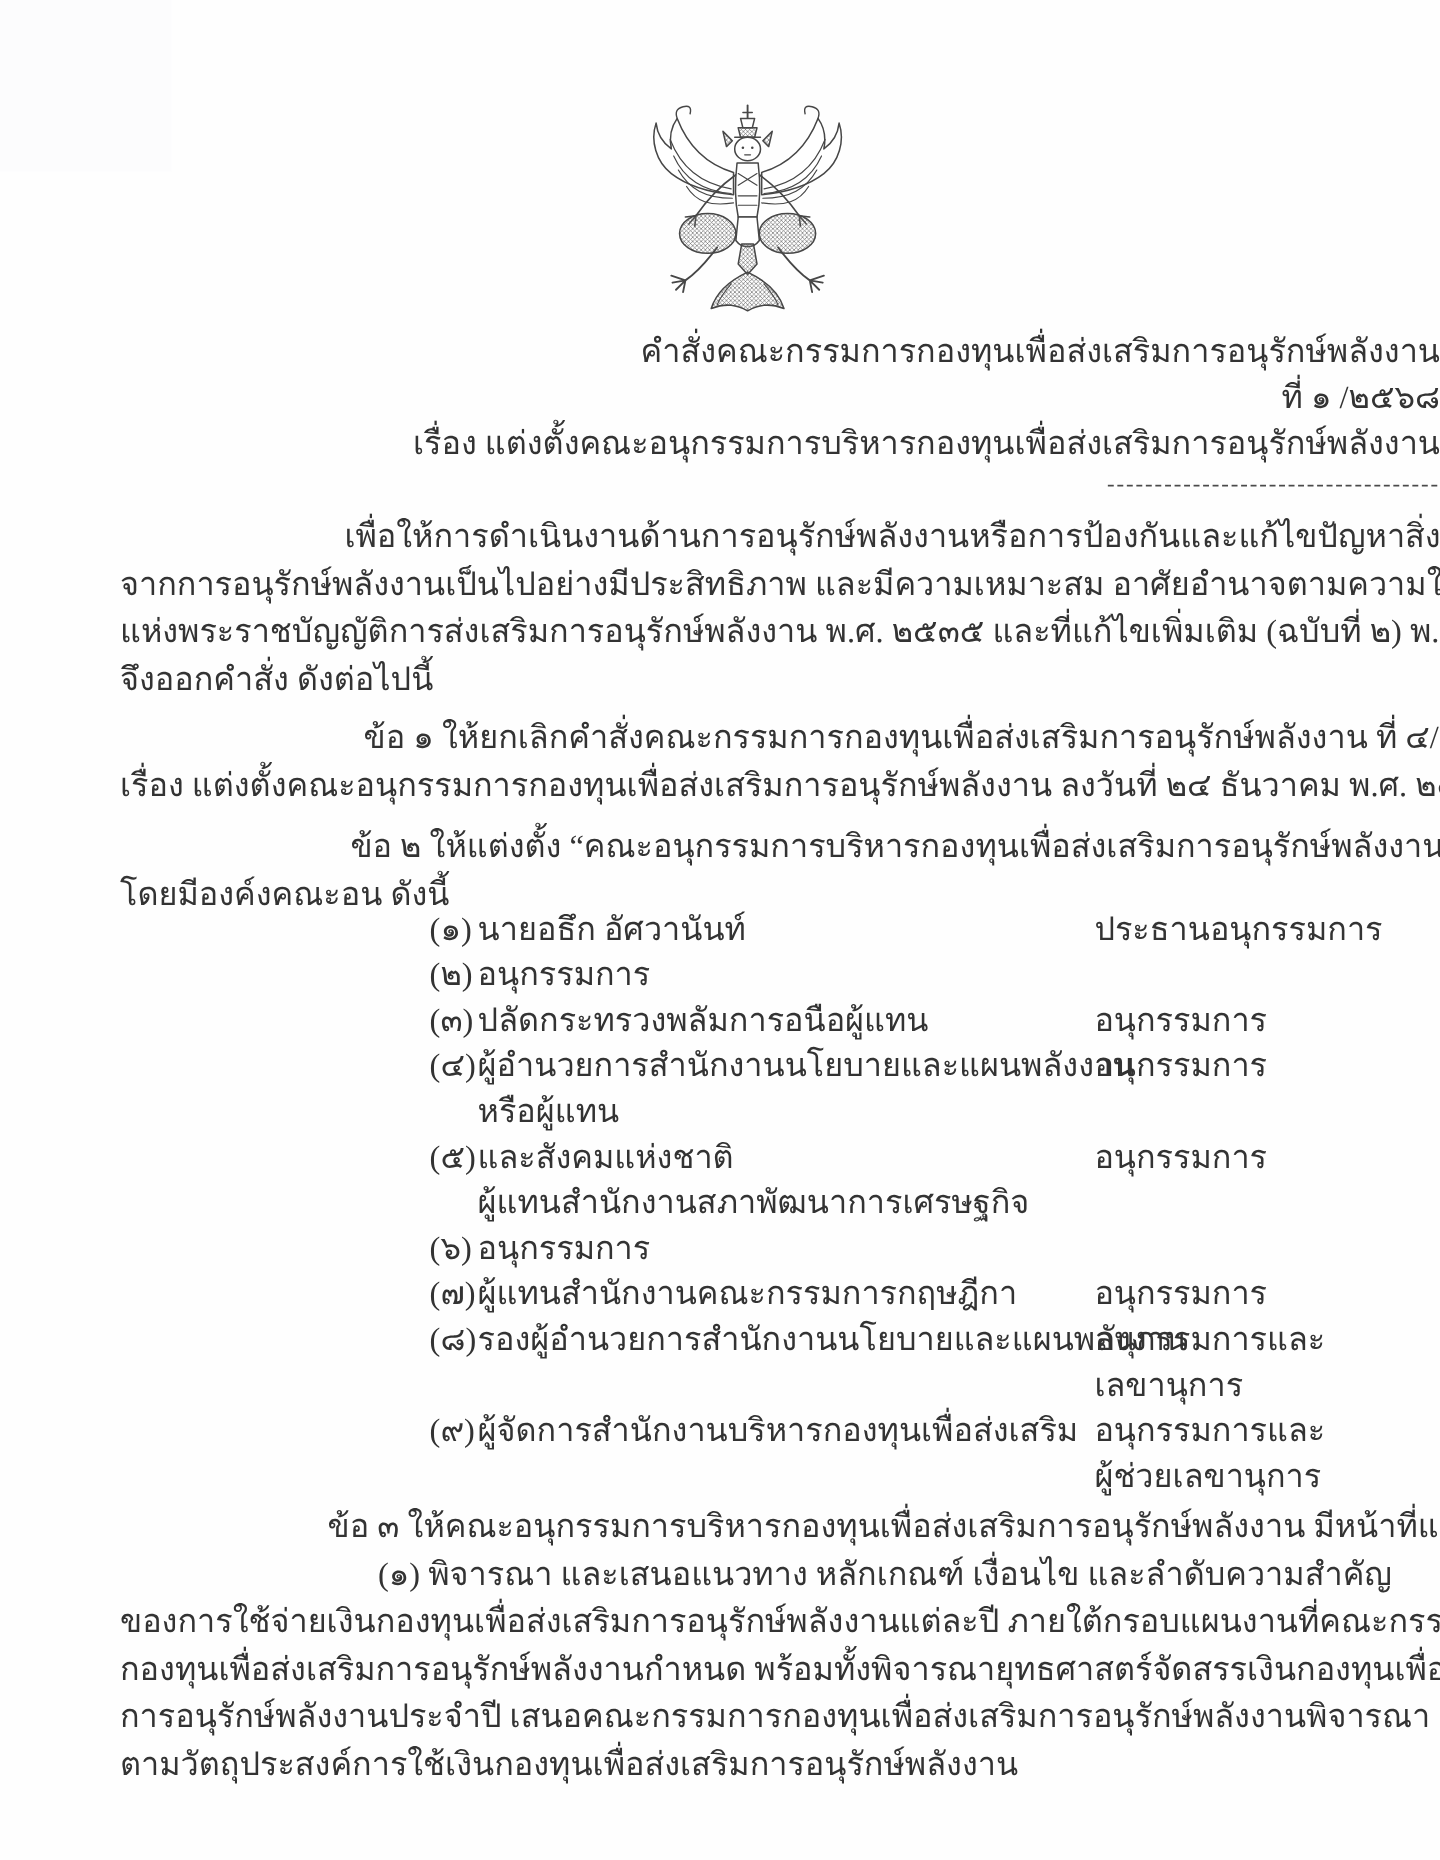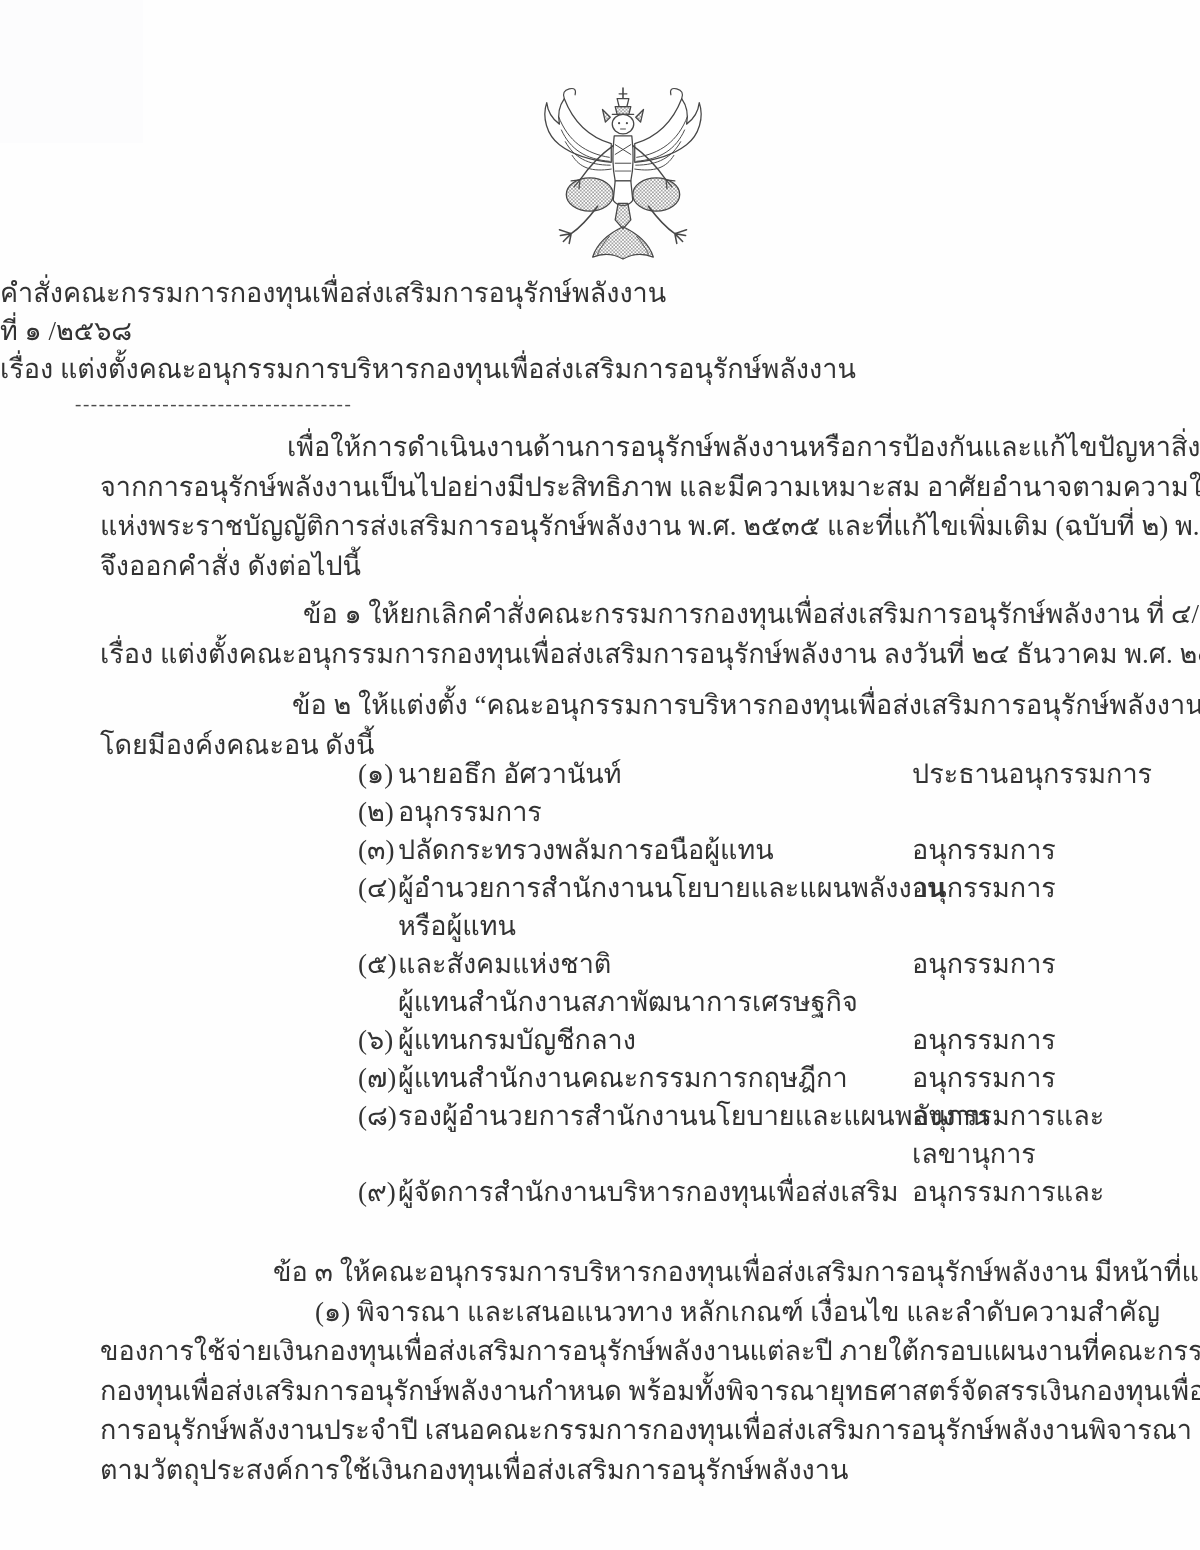--- a/index.html
+++ b/index.html
@@ -17,21 +17,21 @@
     background: #fcfcfd;
   }
   
   .emblem {
     position: absolute; left: 535px; top: 84px;
     width: 176px; height: 178px;
   }
   
   .title-block {
     position: absolute; left: 0; top: 274px; width: 1200px;
-    text-align: left; font-size: 27px; line-height: 38px;
+    text-align: right; font-size: 27px; line-height: 38px;
     white-space: nowrap;
   }
   .title-divider {
     margin-top: 5px; margin-left: 75px;
     font-size: 19px; letter-spacing: 1.6px; color: #4a4a4a;
     line-height: 22px;
   }
   
   .para {
     position: absolute; left: 100px; width: 1010px;
@@ -195,24 +195,20 @@
         <div>ผู้แทนสำนักงานสภาพัฒนาการเศรษฐกิจ</div>
       </div>
       <div>
         <div>อนุกรรมการ</div>
         <div></div>
       </div>
     </div>
     <div class="crow">
       <div>(๖)</div>
       <div>
-        <div>ผู้แทนกรมบัญชีกลาง</div>
-        <div></div>
-      </div>
-      <div>
         <div>อนุกรรมการ</div>
         <div></div>
       </div>
     </div>
     <div class="crow">
       <div>(๗)</div>
       <div>
         <div>ผู้แทนสำนักงานคณะกรรมการกฤษฎีกา</div>
         <div></div>
       </div>
@@ -232,20 +228,21 @@
         <div>เลขานุการ</div>
       </div>
     </div>
     <div class="crow">
       <div>(๙)</div>
       <div>
         <div>ผู้จัดการสำนักงานบริหารกองทุนเพื่อส่งเสริม</div>
       </div>
       <div>
         <div>อนุกรรมการและ</div>
+        <div>ผู้ช่วยเลขานุการ</div>
       </div>
     </div>
   </div>
 
   <div class="para p-clause3">
     <div class="ln ind-d">ข้อ ๓ ให้คณะอนุกรรมการบริหารกองทุนเพื่อส่งเสริมการอนุรักษ์พลังงาน มีหน้าที่และอำนาจ ดังนี้</div>
     <div class="ln ind-e">(๑) พิจารณา และเสนอแนวทาง หลักเกณฑ์ เงื่อนไข และลำดับความสำคัญ</div>
     <div class="ln">ของการใช้จ่ายเงินกองทุนเพื่อส่งเสริมการอนุรักษ์พลังงานแต่ละปี ภายใต้กรอบแผนงานที่คณะกรรมการ</div>
     <div class="ln">กองทุนเพื่อส่งเสริมการอนุรักษ์พลังงานกำหนด พร้อมทั้งพิจารณายุทธศาสตร์จัดสรรเงินกองทุนเพื่อส่งเสริม</div>
     <div class="ln">การอนุรักษ์พลังงานประจำปี เสนอคณะกรรมการกองทุนเพื่อส่งเสริมการอนุรักษ์พลังงานพิจารณา เพื่อใช้</div>

